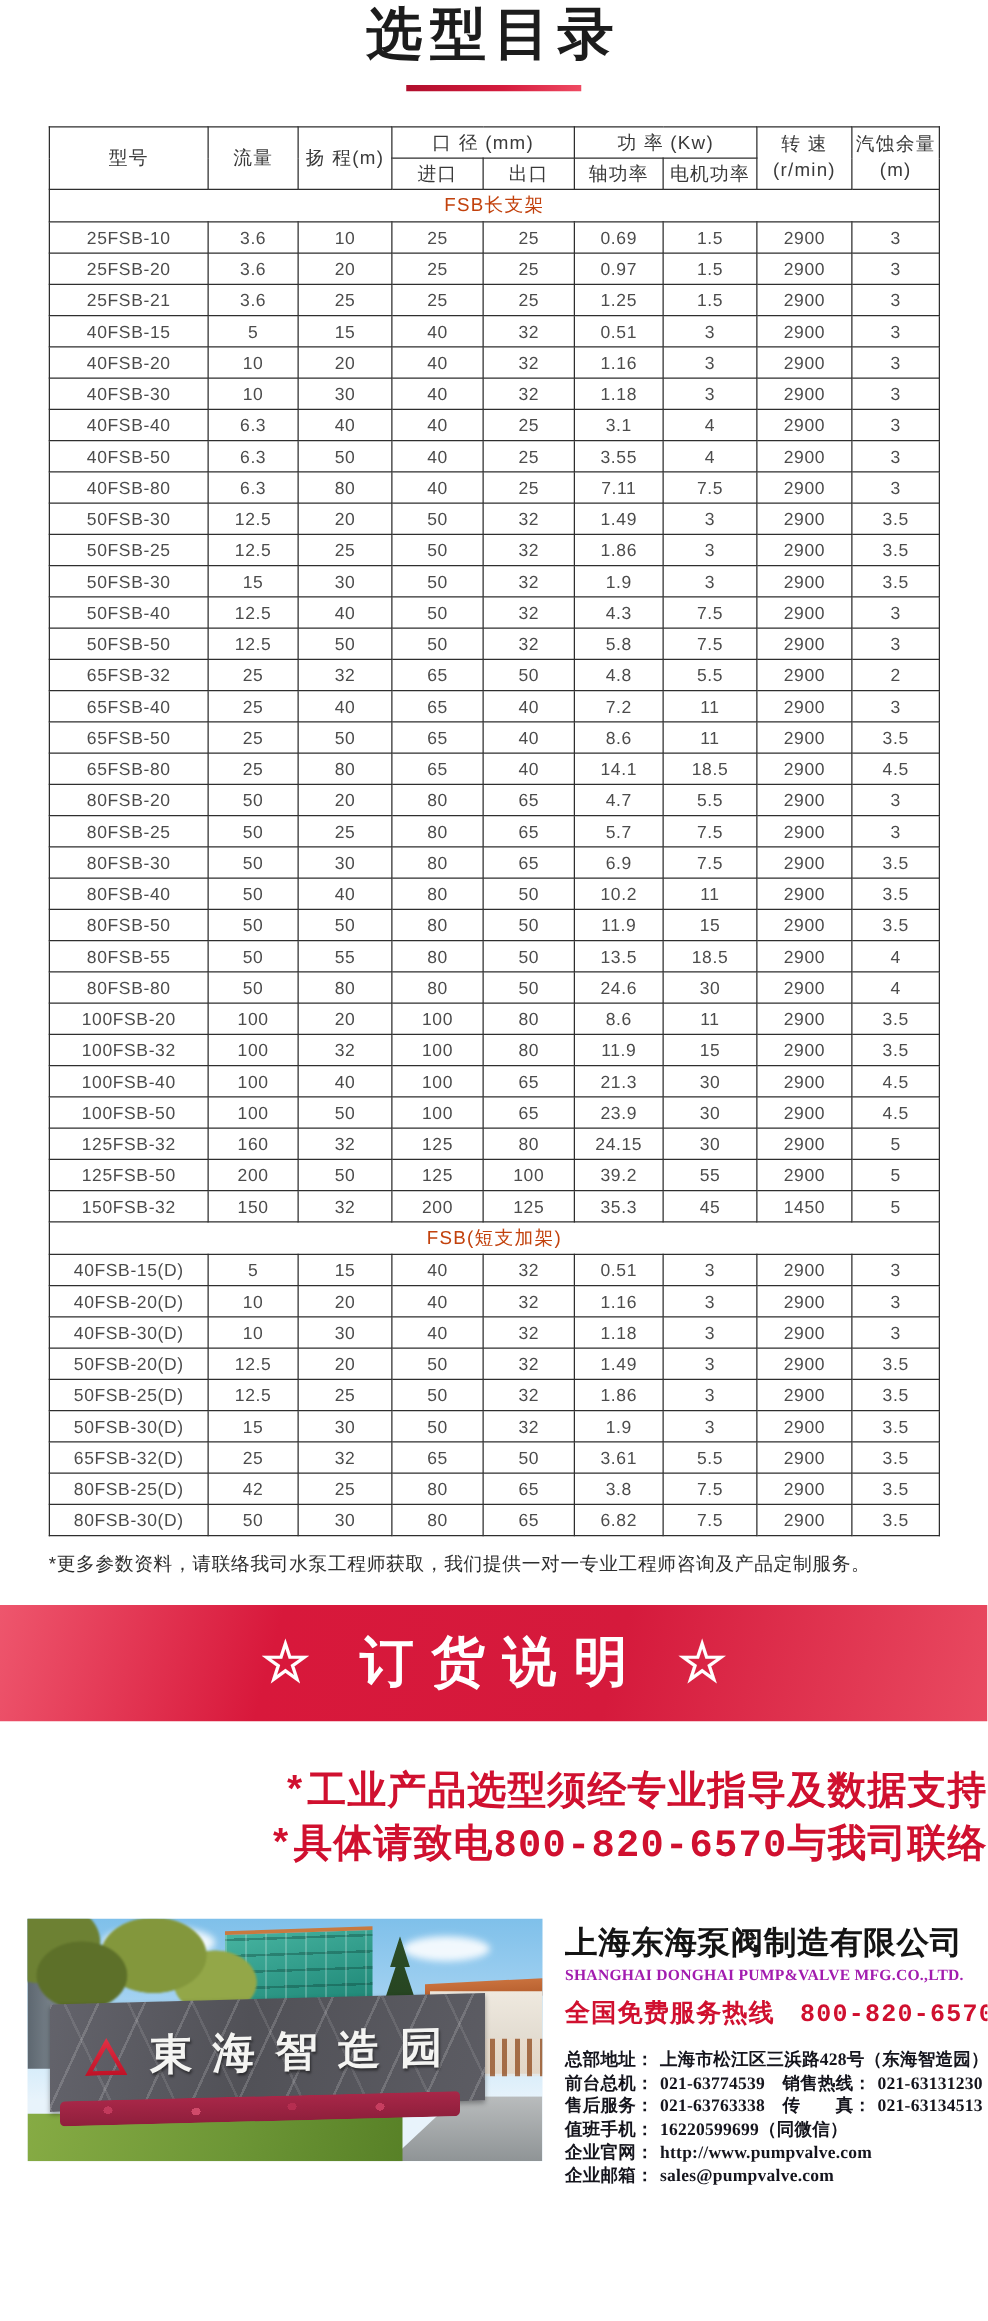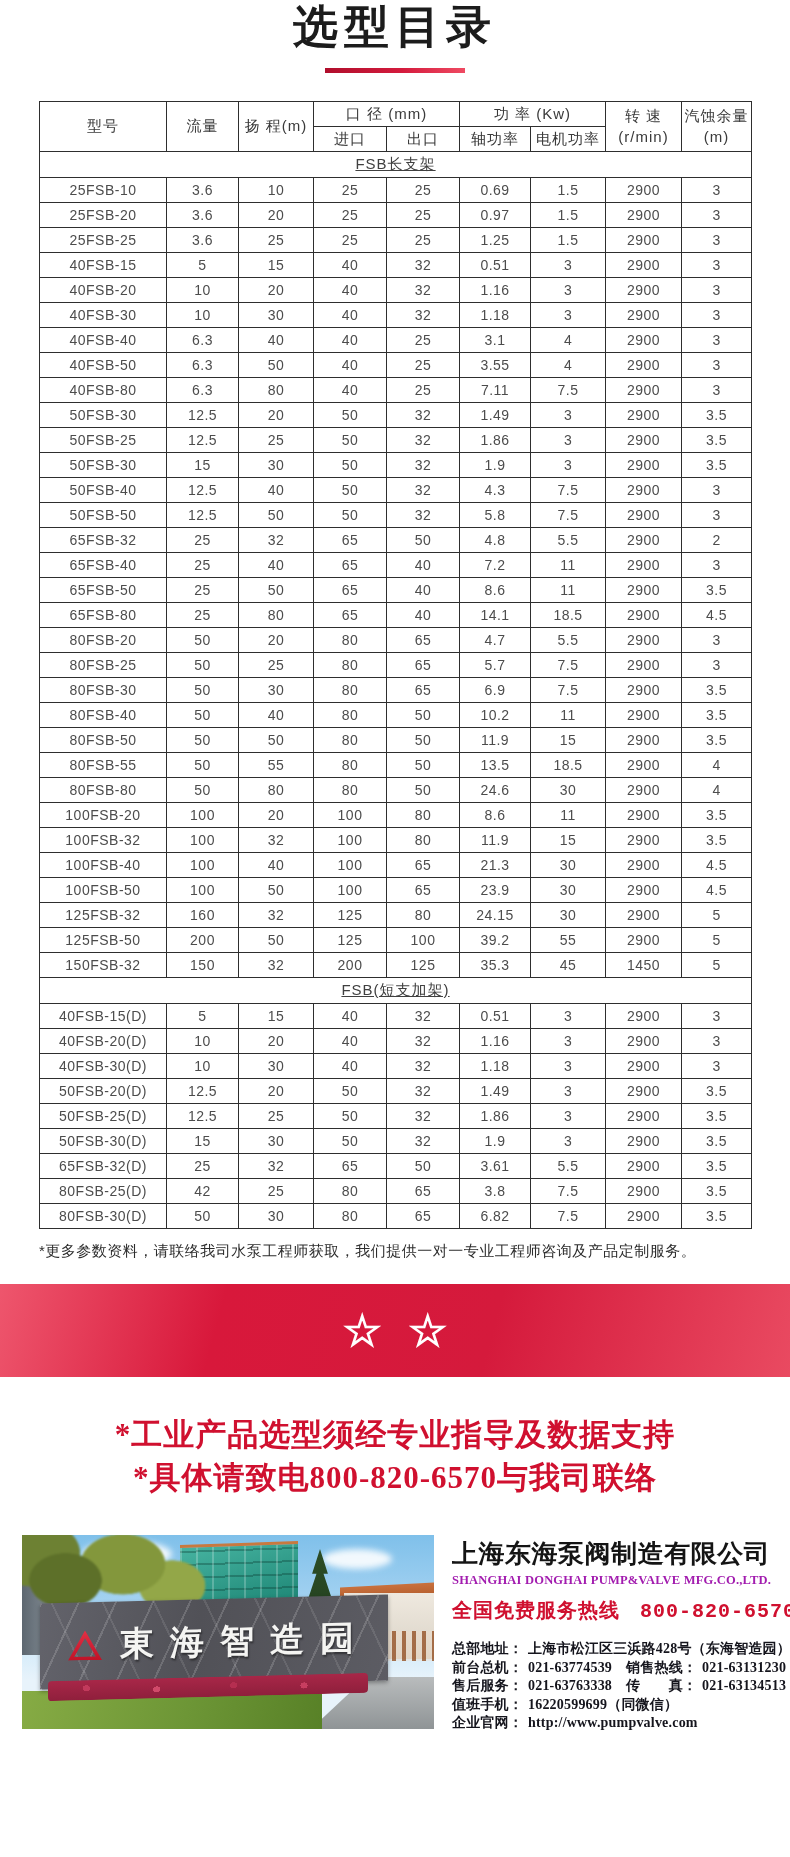--- a/index.html
+++ b/index.html
@@ -49,24 +49,23 @@
     white-space: nowrap;
   }
   table.catalog thead th {
     font-size: 15px;
     color: #3a3a3a;
     letter-spacing: 1px;
   }
   table.catalog .two-line span { display: block; line-height: 1.35; }
   tr.section-row td {
     font-size: 15px;
-    color: #404040;
+    color: #c2410c;
     letter-spacing: 1px;
     height: 26px;
-    text-decoration: underline;
   }
 
   
   .footnote {
     width: 712px;
     margin: 13px auto 0 auto;
     font-size: 15px;
     color: #2d2d2d;
     letter-spacing: 0.5px;
   }
@@ -93,26 +92,27 @@
     font-size: 43px;
     font-weight: 900;
     letter-spacing: 14px;
     text-indent: 14px; 
     line-height: 1;
   }
 
   
   .slogans { margin-top: 42px; text-align: center; }
   .slogan {
-    font-family: Liberation Serif, serif;
+    font-family: Liberation Mono, monospace;
     font-weight: bold;
     color: #d0102f;
     font-size: 31px;
     line-height: 1.0;
     letter-spacing: 1px;
+    text-align: right;
   }
   .slogan + .slogan { margin-top: 12px; }
 
   
   .footer {
     margin-top: 42px;
     padding: 0 10px 0 22px;
     display: flex;
     gap: 18px;
     align-items: flex-start;
@@ -327,21 +327,21 @@
           <td>3.6</td>
           <td>20</td>
           <td>25</td>
           <td>25</td>
           <td>0.97</td>
           <td>1.5</td>
           <td>2900</td>
           <td>3</td>
         </tr>
         <tr>
-          <td>25FSB-25</td>
+          <td>25FSB-21</td>
           <td>3.6</td>
           <td>25</td>
           <td>25</td>
           <td>25</td>
           <td>1.25</td>
           <td>1.5</td>
           <td>2900</td>
           <td>3</td>
         </tr>
         <tr>
@@ -766,20 +766,21 @@
           <td>3.5</td>
         </tr>
       </tbody>
   </table>
 
   <div class="footnote">*更多参数资料，请联络我司水泵工程师获取，我们提供一对一专业工程师咨询及产品定制服务。</div>
 </div>
 
 <div class="order-banner">
   <span class="star">☆</span>
+  <span class="banner-title">订货说明</span>
   <span class="star">☆</span>
 </div>
 
 <div class="slogans">
   <div class="slogan">*工业产品选型须经专业指导及数据支持</div>
   <div class="slogan">*具体请致电800-820-6570与我司联络</div>
 </div>
 
 <div class="footer">
 
@@ -808,15 +809,16 @@
     <div class="hotline">
       <span class="hotline-label">全国免费服务热线</span>
       <span class="hotline-number">800-820-6570</span>
     </div>
     <div class="contact-list">
         <div class="contact-line"><span class="c-label">总部地址：</span><span class="c-value">上海市松江区三浜路428号（东海智造园）</span></div>
         <div class="contact-line"><span class="c-label">前台总机：</span><span class="c-value">021-63774539</span><span class="c-label">销售热线：</span><span class="c-value">021-63131230</span></div>
         <div class="contact-line"><span class="c-label">售后服务：</span><span class="c-value">021-63763338</span><span class="c-label">传　　真：</span><span class="c-value">021-63134513</span></div>
         <div class="contact-line"><span class="c-label">值班手机：</span><span class="c-value">16220599699（同微信）</span></div>
         <div class="contact-line"><span class="c-label">企业官网：</span><span class="c-value">http://www.pumpvalve.com</span></div>
+        <div class="contact-line"><span class="c-label">企业邮箱：</span><span class="c-value">sales@pumpvalve.com</span></div>
       </div>
   </div>
 </div>
 
 </body></html>

